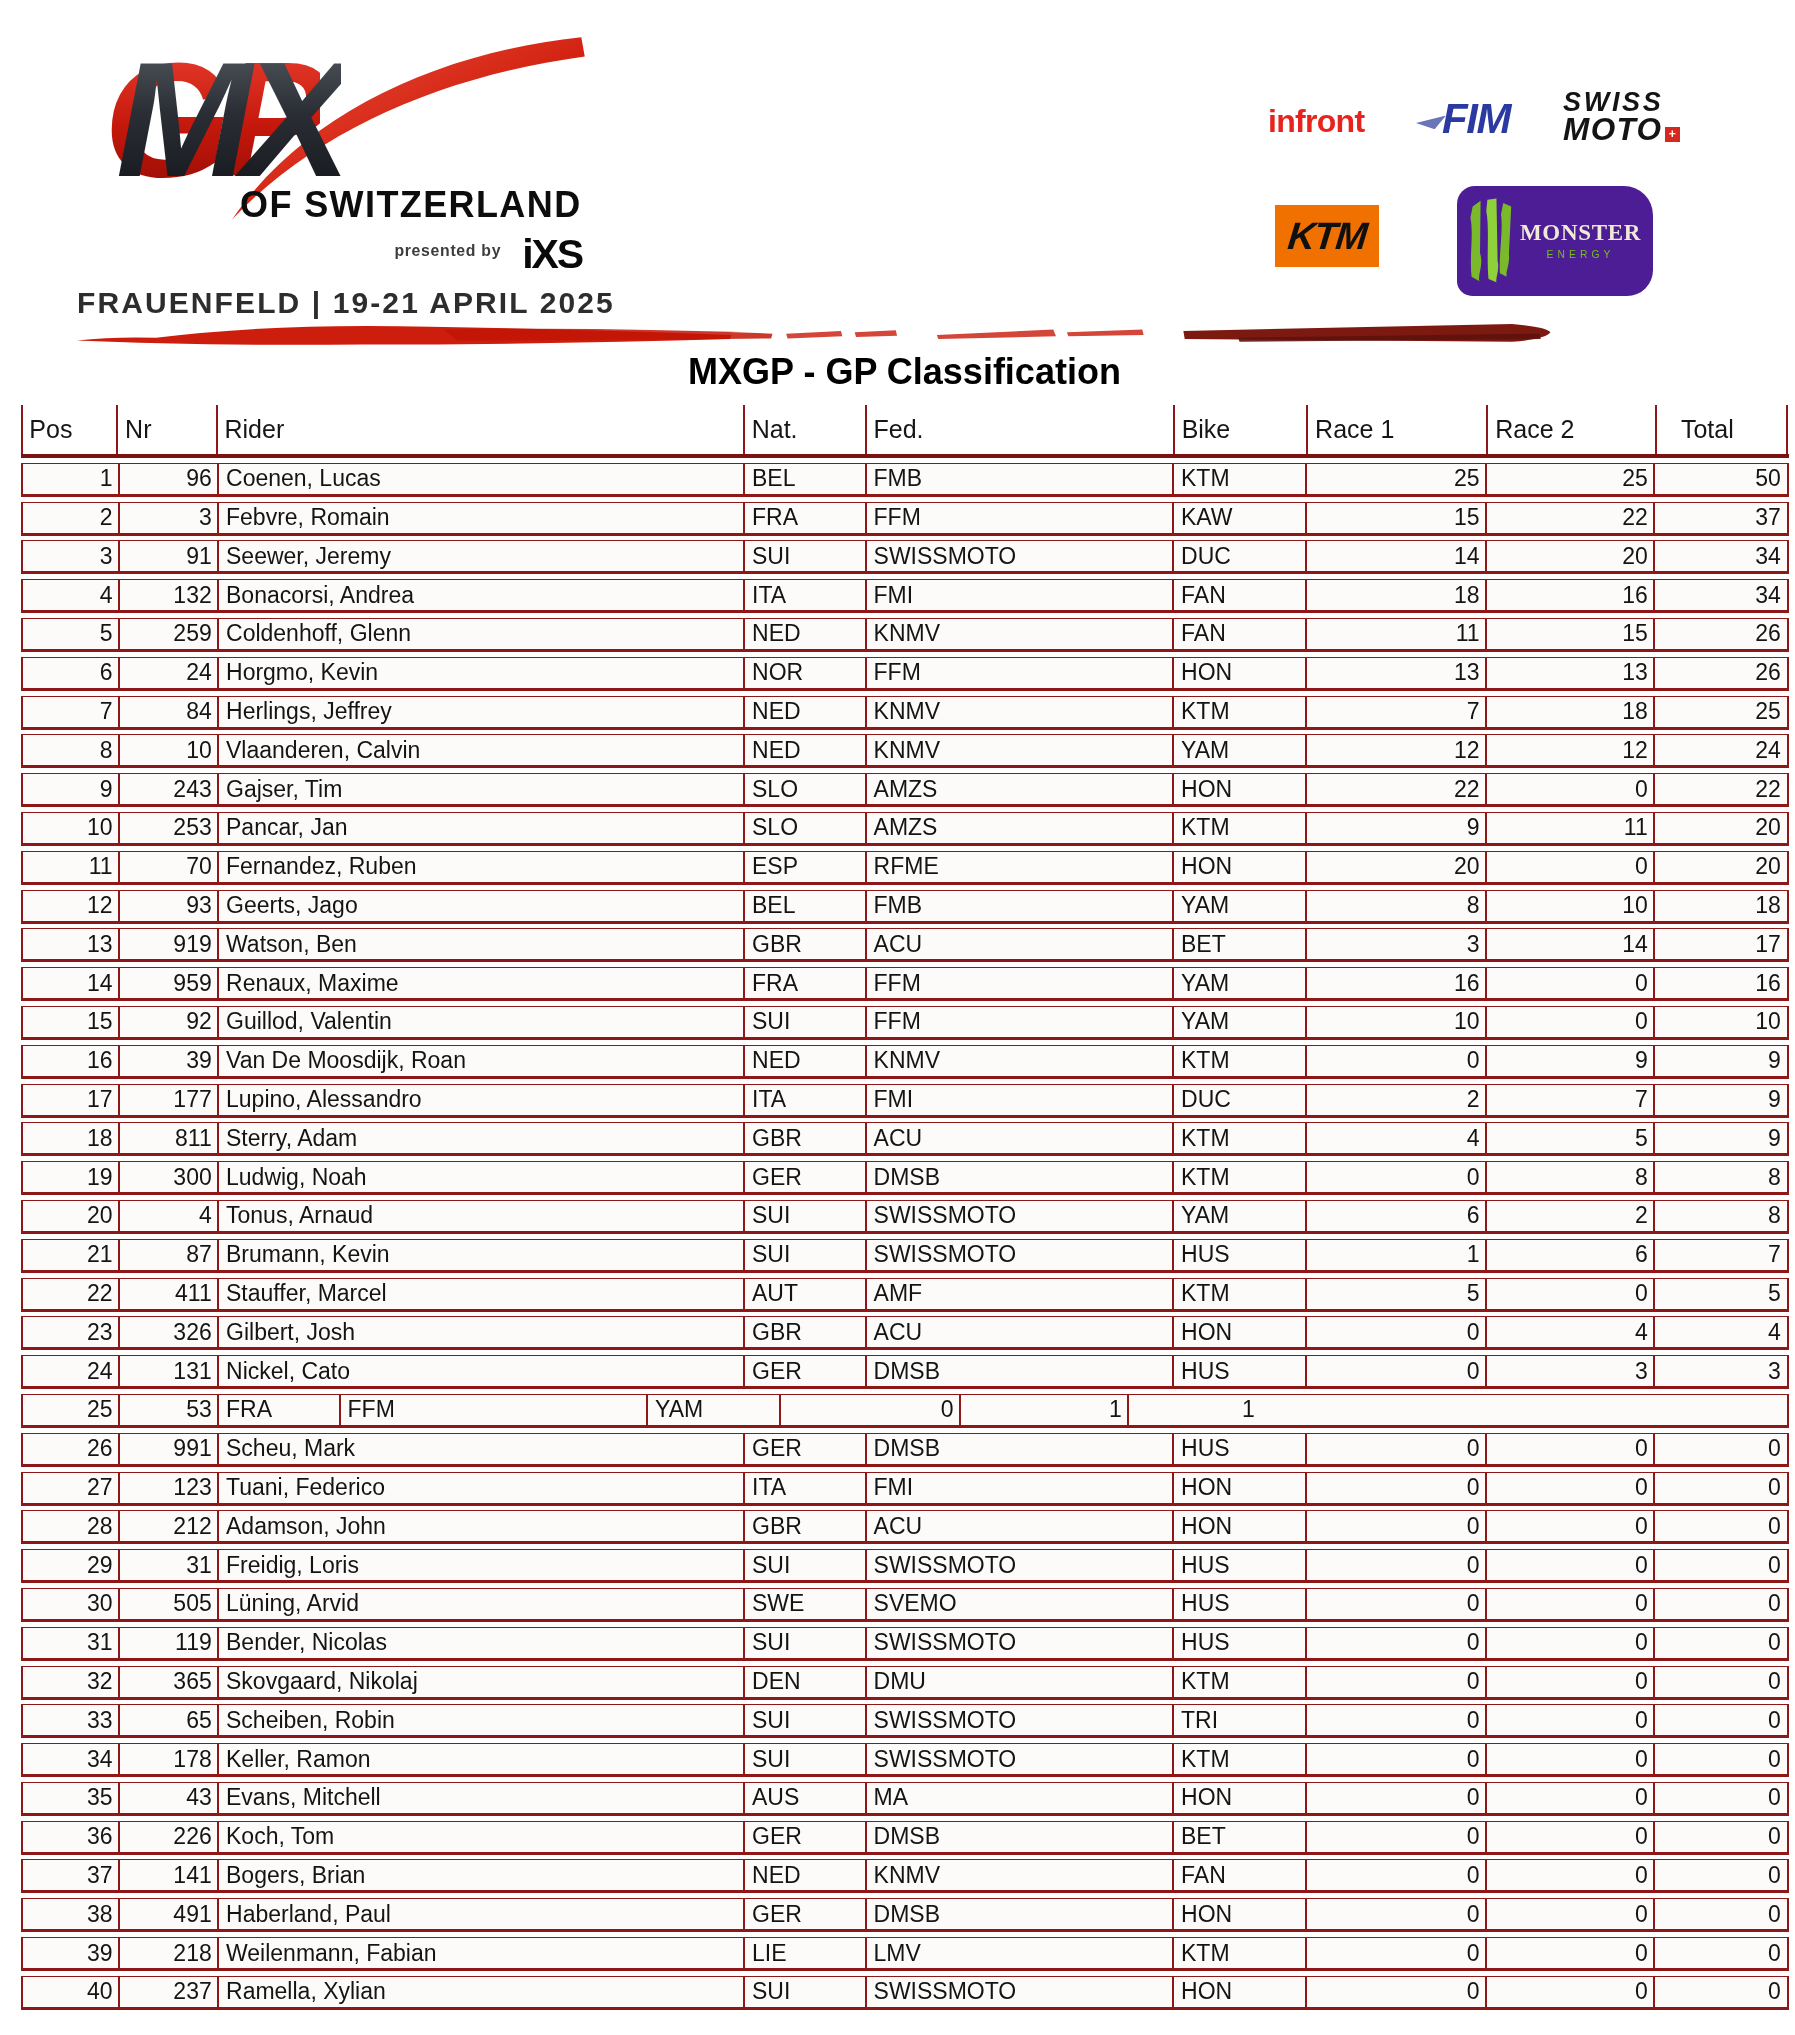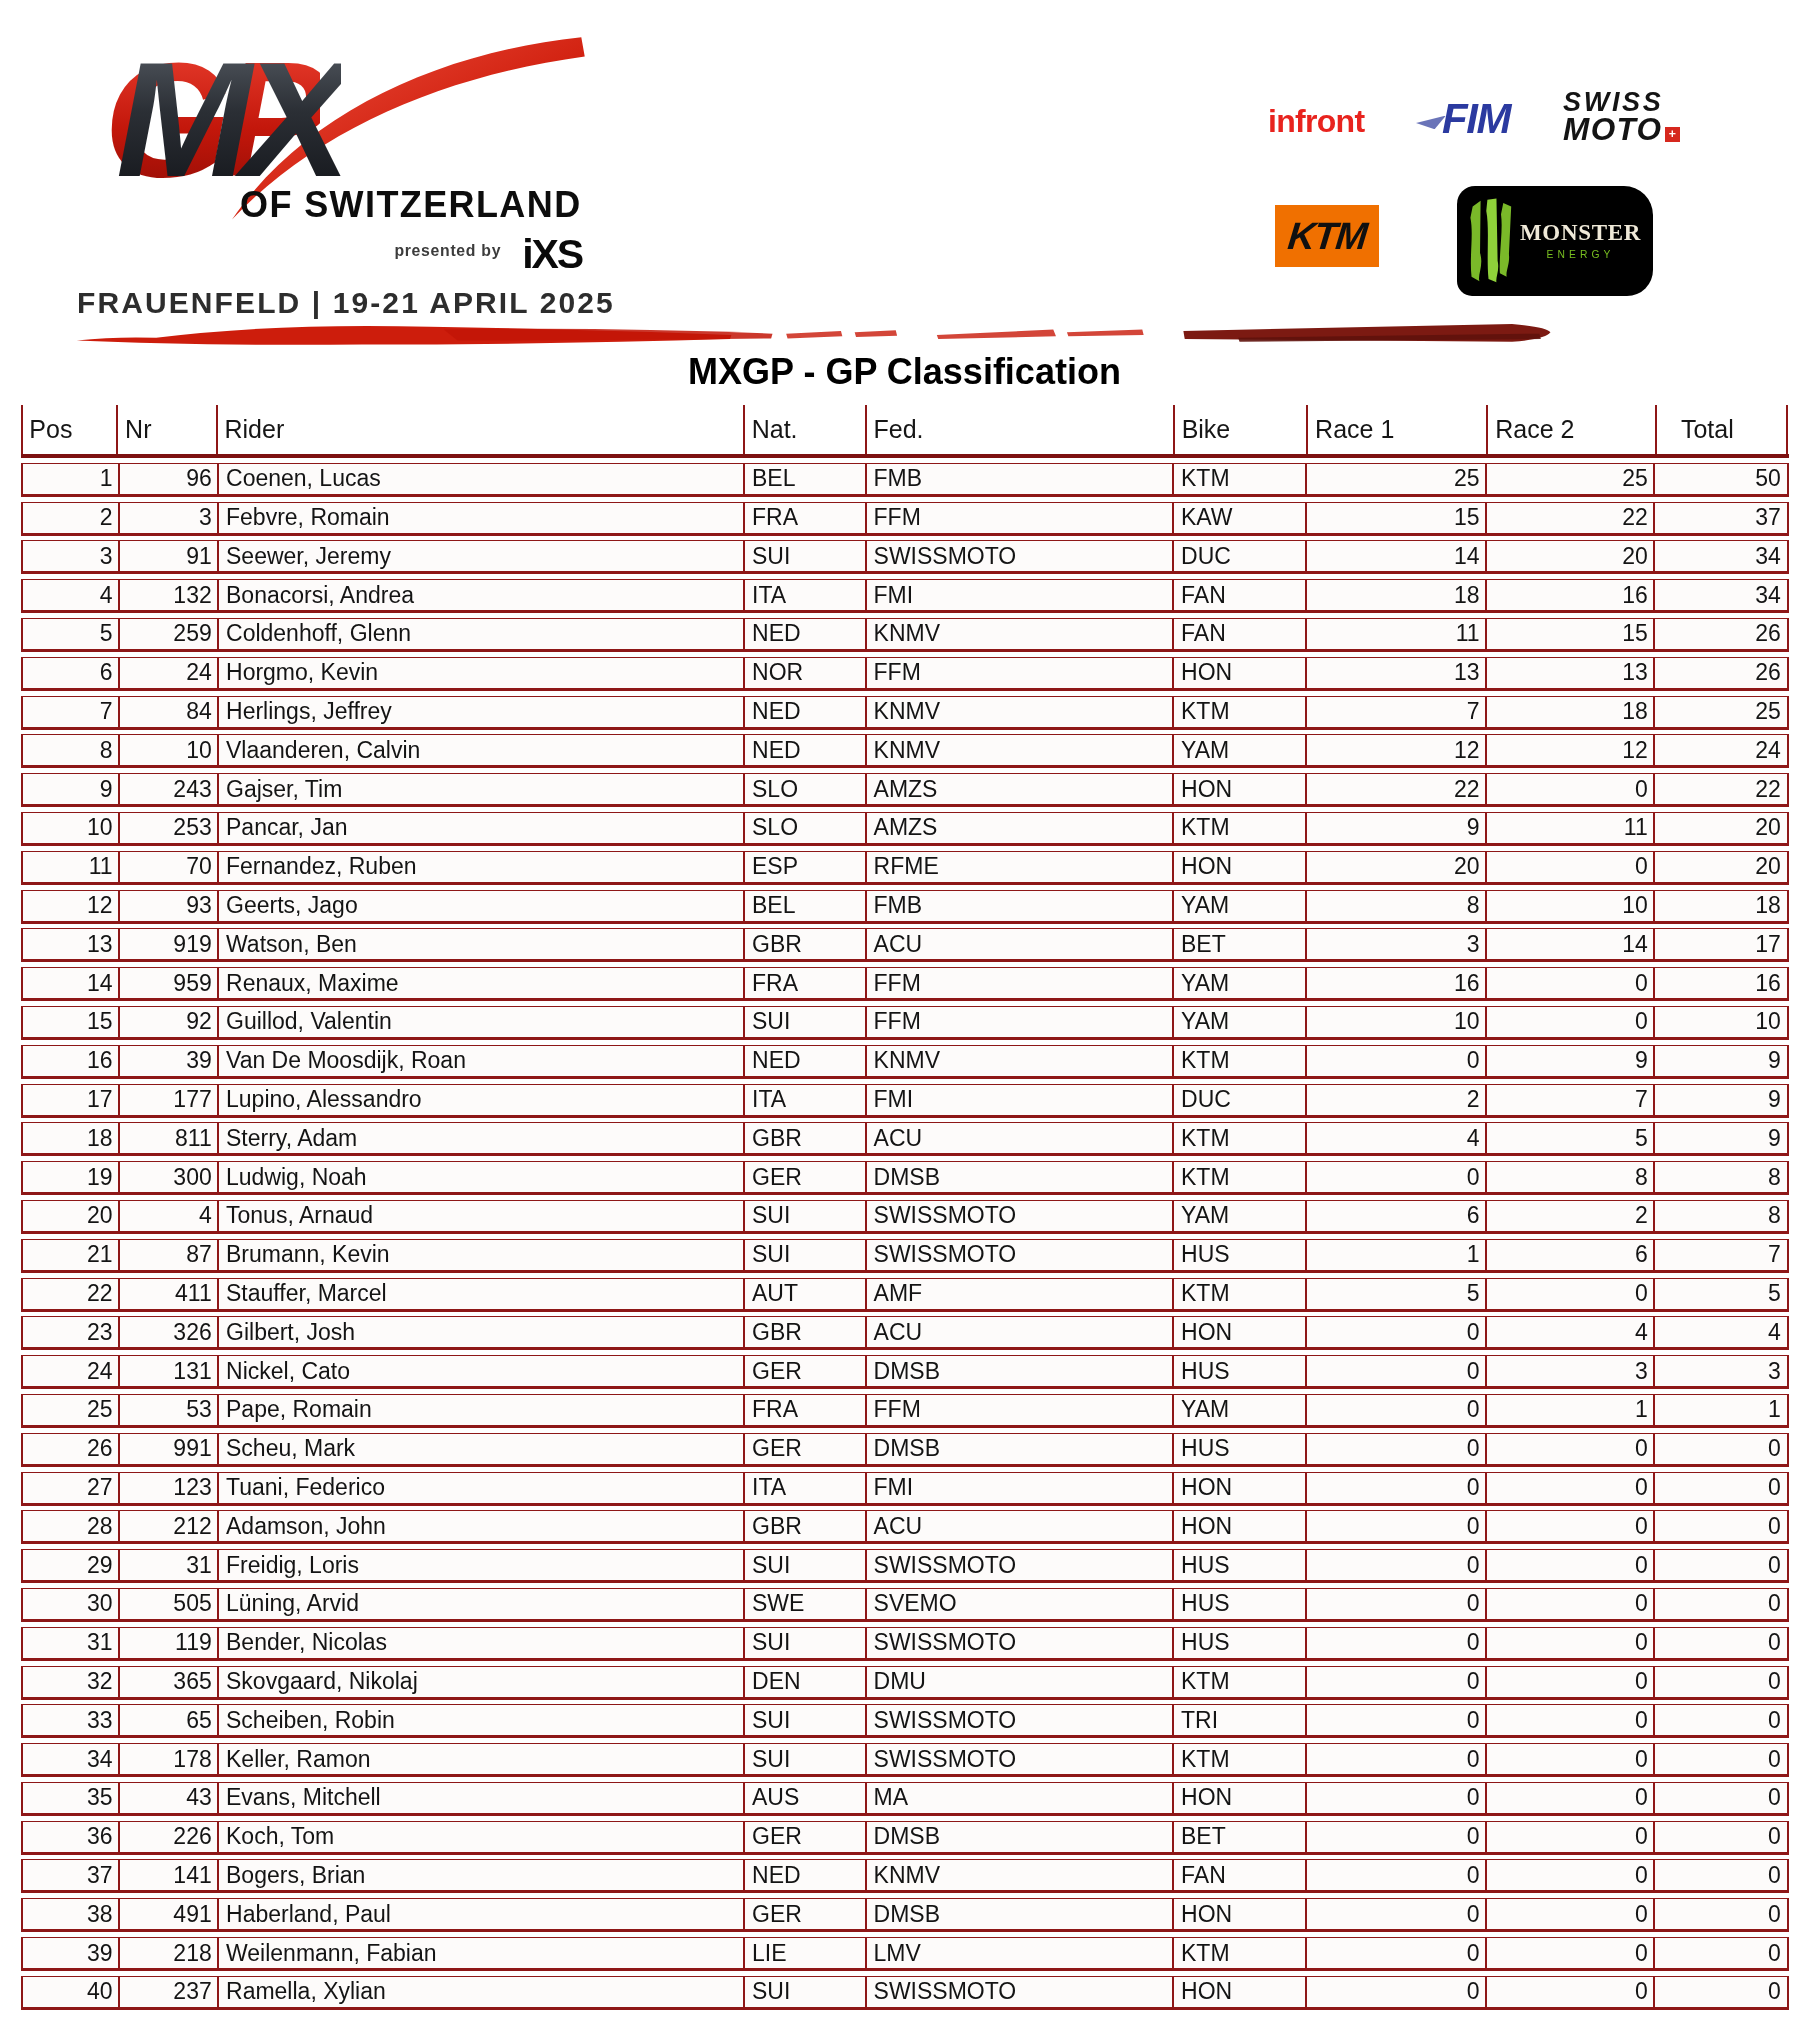--- a/index.html
+++ b/index.html
@@ -24,21 +24,21 @@
   .sp-infront{left:1268px;top:103px;font-size:32px;font-weight:900;color:#e8231e;letter-spacing:-0.7px;}
   .sp-fim{left:1416px;top:95px;font-size:42px;font-weight:900;font-style:italic;color:#2b3aa0;letter-spacing:-1.4px;display:flex;align-items:center;}
   .sp-fim .wing{display:inline-block;width:30px;height:13.7px;background:#6a74b8;clip-path:polygon(0 55%,100% 0,62% 100%);margin-right:-4.1px;margin-top:6.8px;}
   .sp-swissmoto{left:1563px;top:90px;text-align:left;line-height:0.92;}
   .sp-swissmoto .swiss{font-size:27px;font-weight:800;font-style:italic;letter-spacing:2.7px;color:#141414;}
   .sp-swissmoto .moto{font-size:31.5px;font-weight:900;font-style:italic;letter-spacing:1.4px;color:#141414;}
   .sp-swissmoto .cross{display:inline-block;width:15px;height:15px;background:#d6281e;color:#fff;
         font-size:12.3px;font-weight:900;line-height:15px;text-align:center;margin-left:2.7px;vertical-align:1.4px;}
   .sp-ktm{left:1275px;top:205px;width:104px;height:62px;background:#f07000;display:flex;align-items:center;justify-content:center;}
   .sp-ktm .k{font-size:38px;font-weight:900;font-style:italic;color:#101010;letter-spacing:-1.4px;transform:skewX(-6deg);}
-  .sp-monster{left:1457px;top:186px;width:196px;height:110px;background:#000000;border-radius:18px 29px 26px 15px;
+  .sp-monster{left:1457px;top:186px;width:196px;height:110px;background:#4c1d95;border-radius:18px 29px 26px 15px;
         display:flex;align-items:center;padding:0 9.6px;box-sizing:border-box;}
   .sp-monster .claw{flex:0 0 51px;height:90px;}
   .sp-monster .mtxt{flex:1;text-align:center;line-height:1.05;}
   .sp-monster .mname{font-family:"Liberation Serif","DejaVu Serif",serif;font-weight:900;font-size:23px;color:#efe9d8;letter-spacing:0.7px;}
   .sp-monster .menergy{font-size:10.3px;font-weight:normal;color:#78be20;letter-spacing:4.1px;margin-top:4.1px;}
 
   
   .divider{position:absolute;left:74px;top:320px;width:1486px;height:30px;}
 
   
@@ -393,21 +393,20 @@
       <div class="c3 txt">GER</div>
       <div class="c4 txt">DMSB</div>
       <div class="c5 txt">HUS</div>
       <div class="c6 num">0</div>
       <div class="c7 num">3</div>
       <div class="c8 num">3</div>
     </div>
         <div class="trow">
       <div class="c0 num">25</div>
       <div class="c1 num">53</div>
-      <div class="c2 txt">Pape, Romain</div>
       <div class="c3 txt">FRA</div>
       <div class="c4 txt">FFM</div>
       <div class="c5 txt">YAM</div>
       <div class="c6 num">0</div>
       <div class="c7 num">1</div>
       <div class="c8 num">1</div>
     </div>
         <div class="trow">
       <div class="c0 num">26</div>
       <div class="c1 num">991</div>

